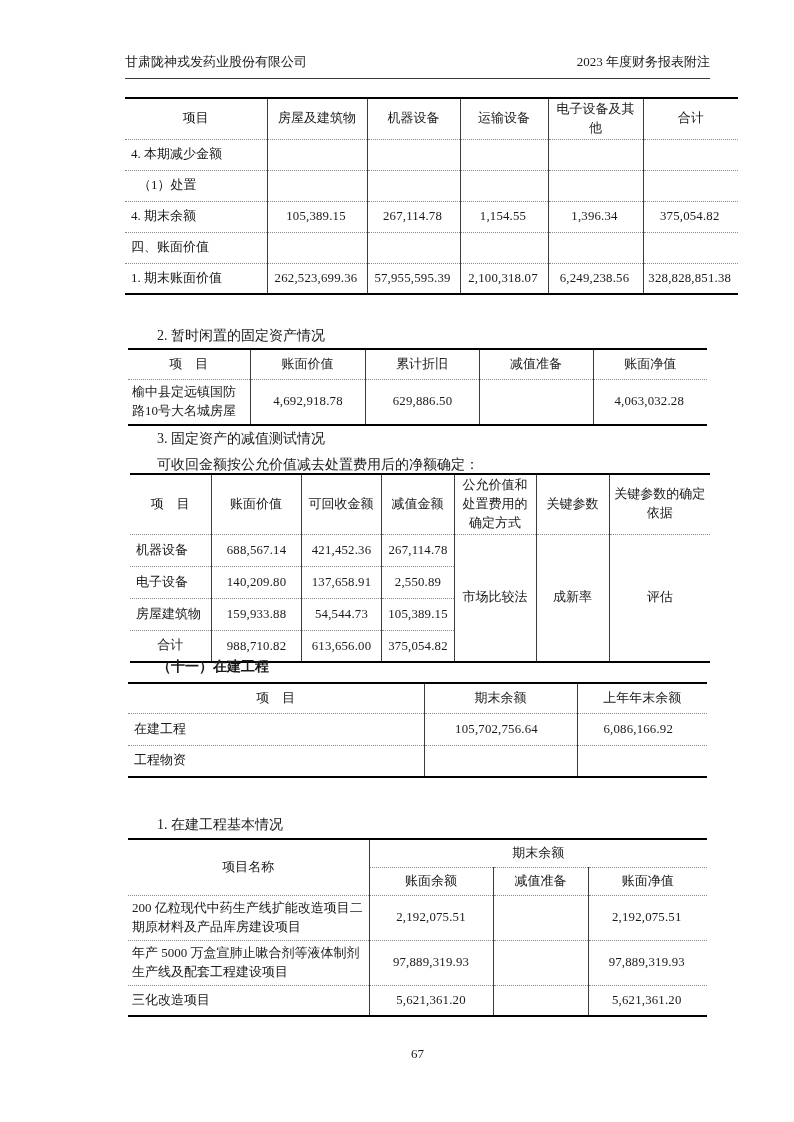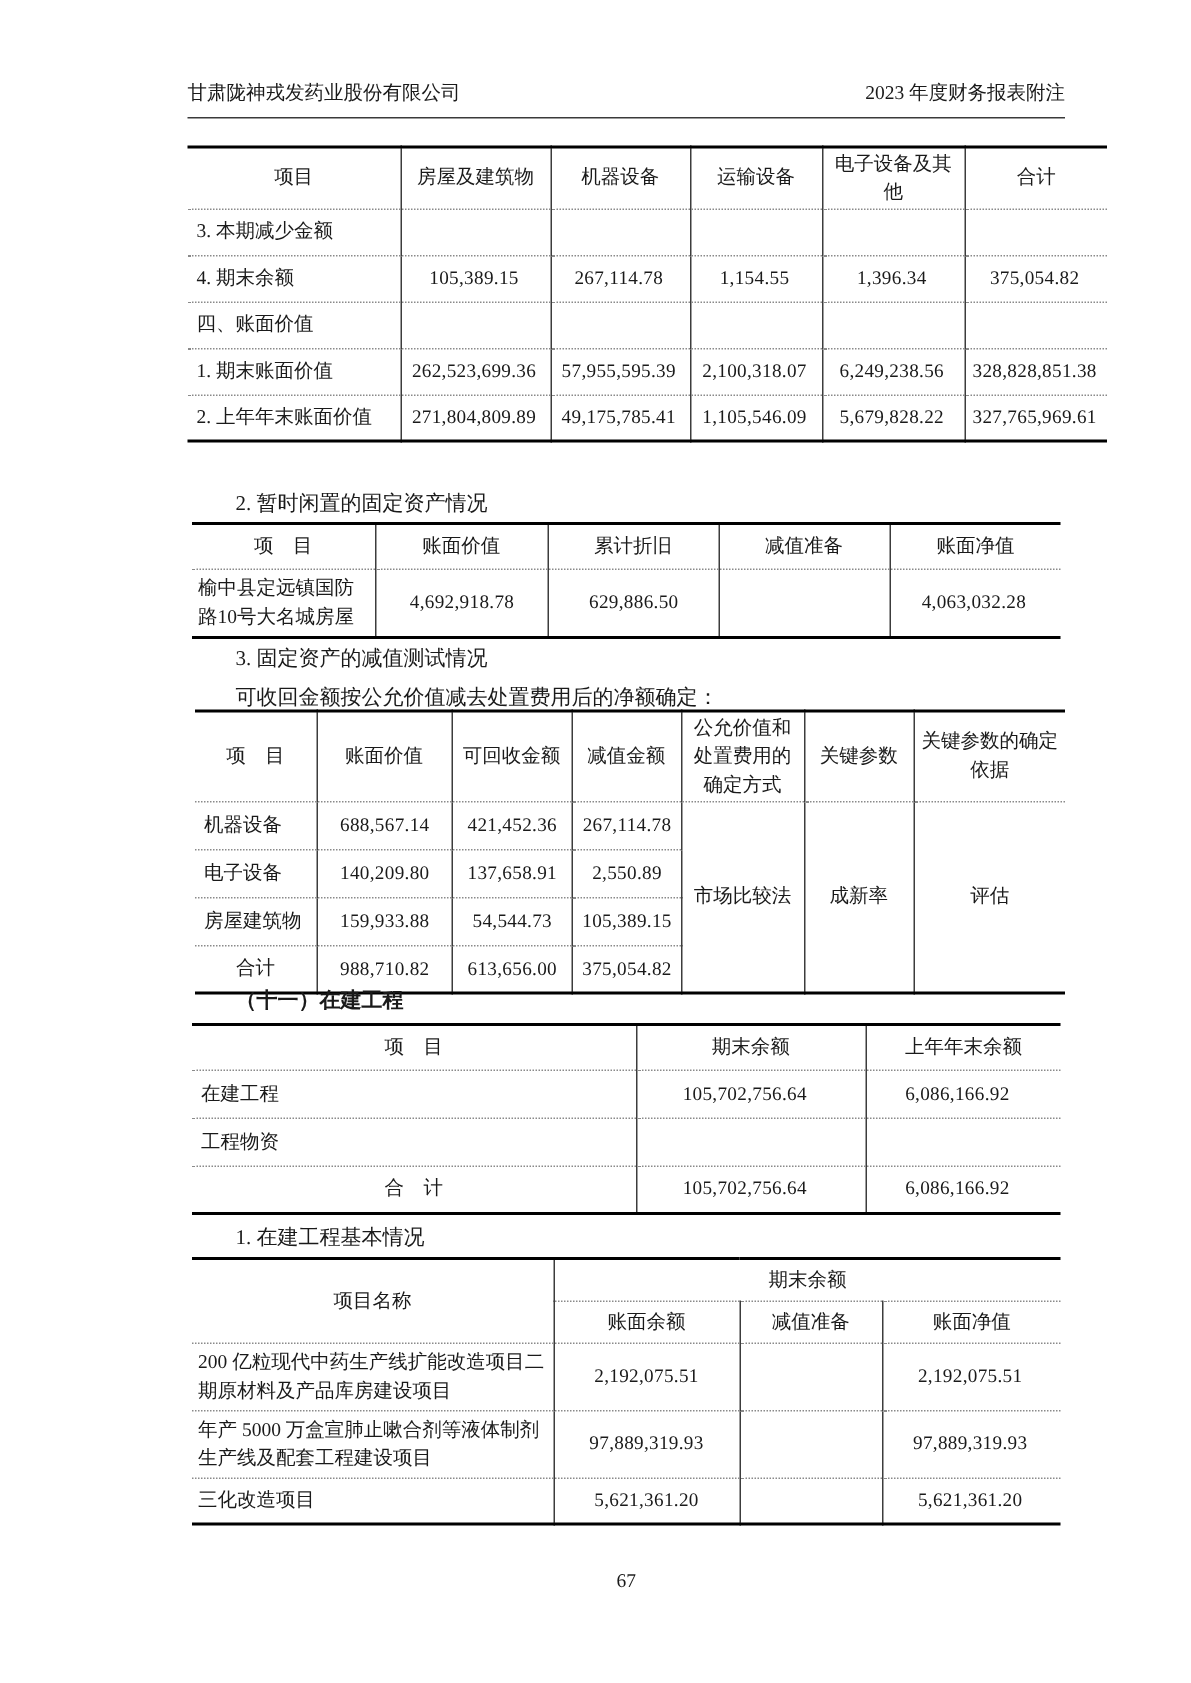--- a/index.html
+++ b/index.html
@@ -70,21 +70,29 @@
     <tbody>
         <tr class="h38">
       <th class="c">项目</th>
       <th class="c">房屋及建筑物</th>
       <th class="c">机器设备</th>
       <th class="c">运输设备</th>
       <th class="c">电子设备及其他</th>
       <th class="c">合计</th>
     </tr>
     <tr class="h31">
-      <td class="l">3. 本期减少金额</td>
+      <td class="l">4. 本期减少金额</td>
+      <td class="num"></td>
+      <td class="num"></td>
+      <td class="num"></td>
+      <td class="num"></td>
+      <td class="num"></td>
+    </tr>
+    <tr class="h31">
+      <td class="l ind">（1）处置</td>
       <td class="num"></td>
       <td class="num"></td>
       <td class="num"></td>
       <td class="num"></td>
       <td class="num"></td>
     </tr>
     <tr class="h31">
       <td class="l">4. 期末余额</td>
       <td class="num">105,389.15</td>
       <td class="num">267,114.78</td>
@@ -100,28 +108,20 @@
       <td class="num"></td>
       <td class="num"></td>
     </tr>
     <tr class="h31">
       <td class="l">1. 期末账面价值</td>
       <td class="num">262,523,699.36</td>
       <td class="num">57,955,595.39</td>
       <td class="num">2,100,318.07</td>
       <td class="num">6,249,238.56</td>
       <td class="num">328,828,851.38</td>
-    </tr>
-    <tr class="h31">
-      <td class="l">2. 上年年末账面价值</td>
-      <td class="num">271,804,809.89</td>
-      <td class="num">49,175,785.41</td>
-      <td class="num">1,105,546.09</td>
-      <td class="num">5,679,828.22</td>
-      <td class="num">327,765,969.61</td>
     </tr>
   </tbody>
     </table>
 
   <div class="sectitle" id="s2">2. 暂时闲置的固定资产情况</div>
 
   <table class="tbl" id="t2">
     <colgroup>
         <col style="width:122px">
         <col style="width:115px">
@@ -217,25 +217,20 @@
     <tr class="h32">
       <td class="l">在建工程</td>
       <td class="num numpad">105,702,756.64</td>
       <td class="num numpad">6,086,166.92</td>
     </tr>
     <tr class="h32">
       <td class="l">工程物资</td>
       <td class="num numpad"></td>
       <td class="num numpad"></td>
     </tr>
-    <tr class="h32">
-      <td class="c">合　计</td>
-      <td class="num numpad">105,702,756.64</td>
-      <td class="num numpad">6,086,166.92</td>
-    </tr>
   </tbody>
     </table>
 
   <div class="sectitle" id="s1cip">1. 在建工程基本情况</div>
 
   <table class="tbl" id="t5">
     <colgroup>
         <col style="width:241px">
         <col style="width:124px">
         <col style="width:95px">

